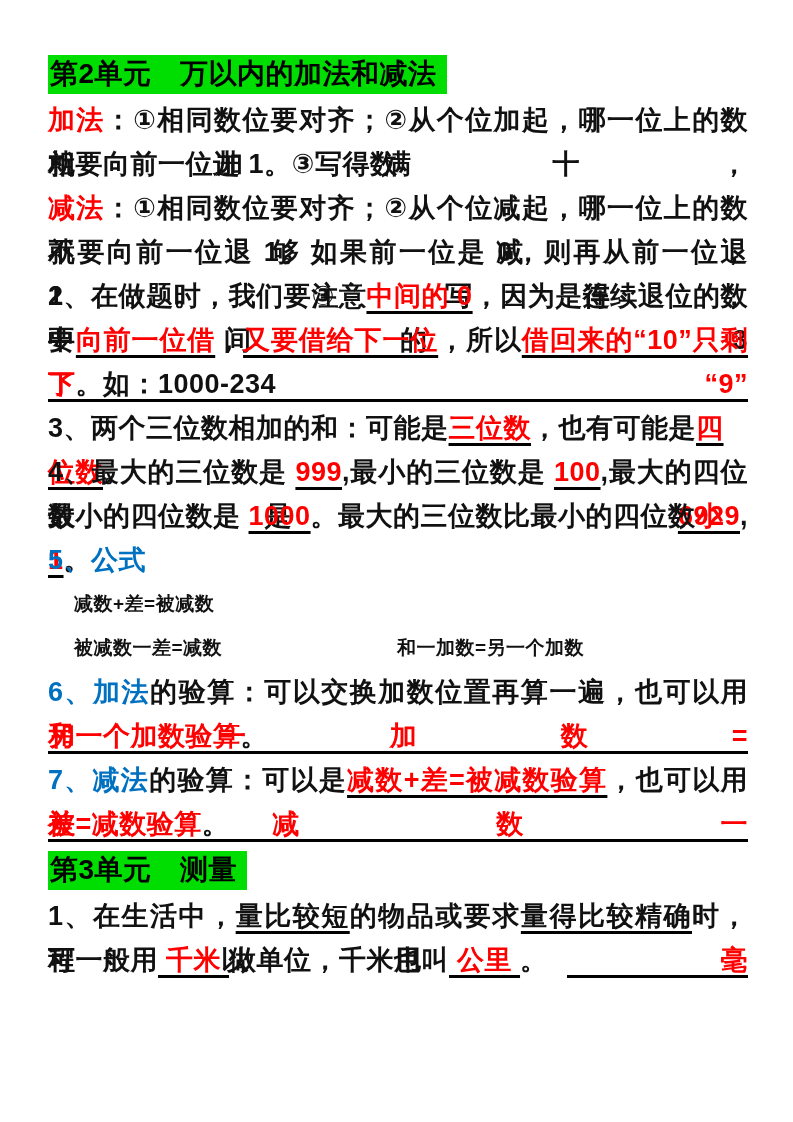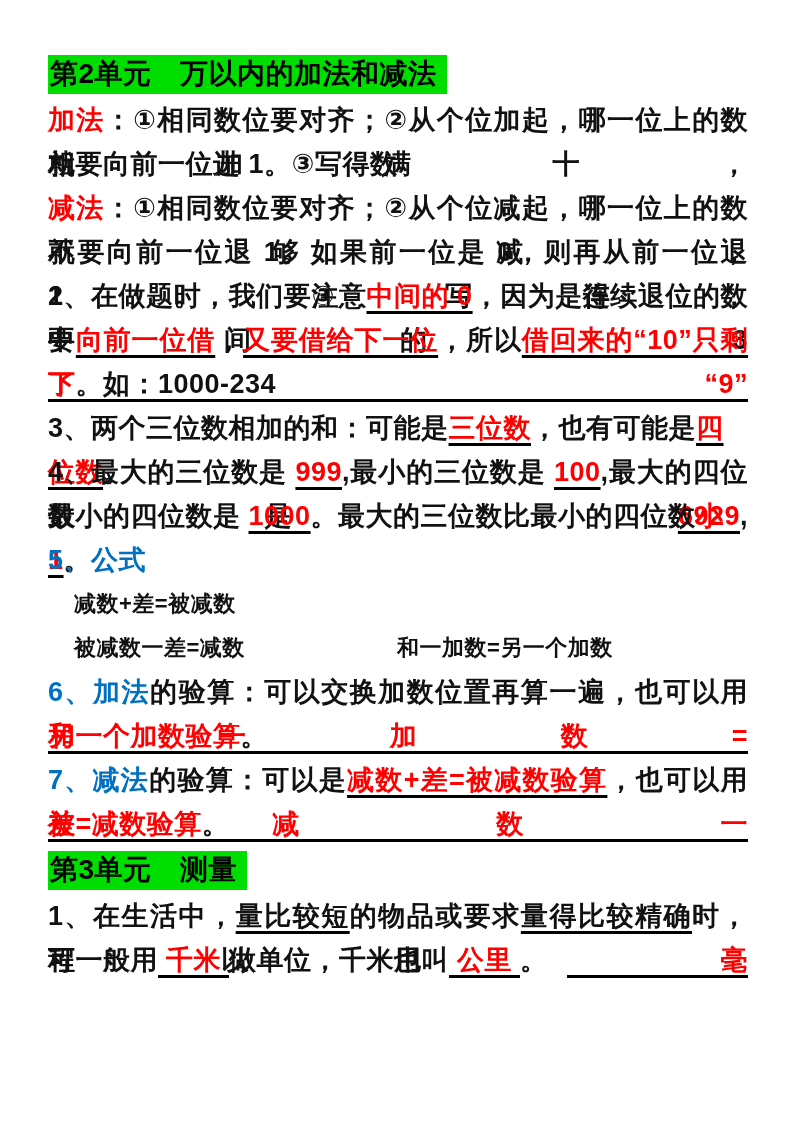--- a/index.html
+++ b/index.html
@@ -38,21 +38,21 @@
   .seg-red{color:var(--c-red,#ff0000);}
   .seg-blue{color:var(--c-blue,#0070c0);}
   .seg-u{
     text-decoration:underline;
     text-decoration-color:var(--c-underline,#000000);
     text-decoration-thickness:2.5px;
     text-underline-offset:6px;
   }
   .formula-row{
     display:flex;
-    font-size:22px;
+    font-size:19px;
     line-height:44px;
     height:44px;
     letter-spacing:0.5px;
   }
   .f-left{
     margin-left:26px;
     width:323px;
     flex:0 0 auto;
   }
   .f-right{flex:1 1 auto;}

